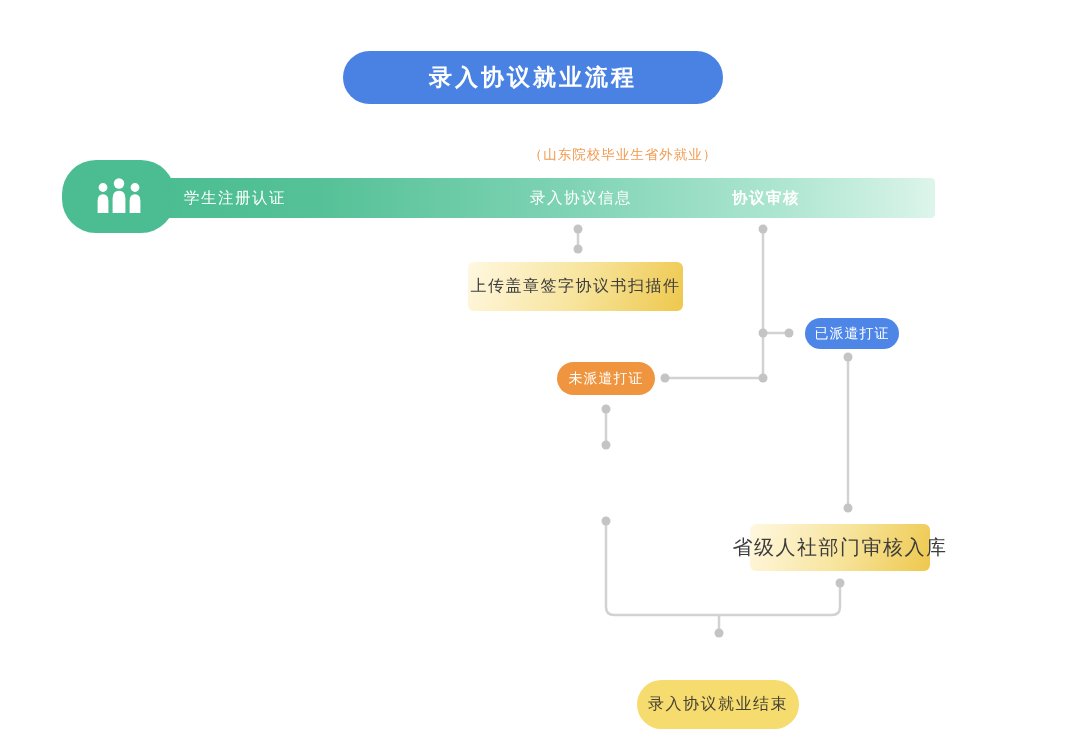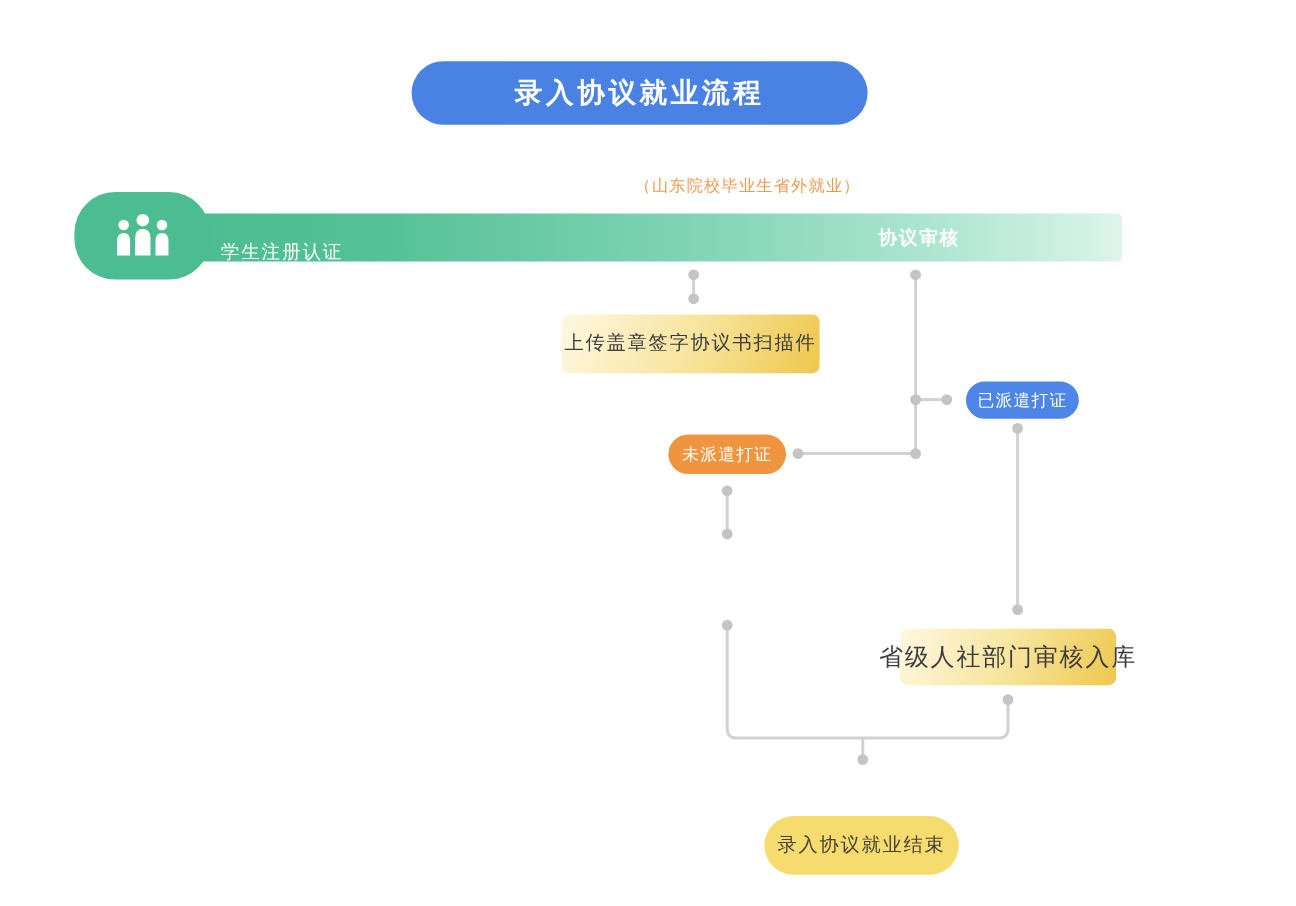--- a/index.html
+++ b/index.html
@@ -41,21 +41,21 @@
     left: 62px; top: 160px; width: 113px; height: 73px;
     background: var(--bar-green);
     border-radius: 34px;
     display: flex; align-items: center; justify-content: center;
   }
   .stage-label {
     top: 178px; height: 40px; transform: translateX(-50%);
     display: flex; align-items: center;
     color: #ffffff; font-size: 15.5px; letter-spacing: 1.5px; white-space: nowrap;
   }
-  .stage-label.s0 { left: 235px; margin-top: 12px; }
+  .stage-label.s0 { left: 235px; }
   .stage-label.s1 { left: 581px; }
   .stage-label.s2 { left: 766px; font-weight: bold; }
 
   
   .gold-box {
     background: linear-gradient(112deg, var(--gold-light) 0%, var(--gold-mid) 52%, var(--gold-deep) 100%);
     border-radius: 6px;
     display: flex; align-items: center; justify-content: center;
     color: var(--dark-text); letter-spacing: 1.5px; font-weight: 500; white-space: nowrap;
   }
@@ -128,20 +128,21 @@
         <circle cx="10" cy="12.5" r="4.4"></circle>
         <path d="M4.6,38 L4.6,26 Q4.6,19.2 10,19.2 Q15.4,19.2 15.4,26 L15.4,38 Z"></path>
         <circle cx="26" cy="8.5" r="5.2"></circle>
         <path d="M19.6,38 L19.6,23.5 Q19.6,15.8 26,15.8 Q32.4,15.8 32.4,23.5 L32.4,38 Z"></path>
         <circle cx="42" cy="12.5" r="4.4"></circle>
         <path d="M36.6,38 L36.6,26 Q36.6,19.2 42,19.2 Q47.4,19.2 47.4,26 L47.4,38 Z"></path>
       </g>
     </svg>
   </div>
   <div class="abs stage-label s0">学生注册认证</div>
+  <div class="abs stage-label s1">录入协议信息</div>
   <div class="abs stage-label s2">协议审核</div>
 
   <div class="abs gold-box box-upload">上传盖章签字协议书扫描件</div>
 
   <div class="abs status-pill pill-dispatched">已派遣打证</div>
 
   <div class="abs status-pill pill-not-dispatched">未派遣打证</div>
 
 
   <div class="abs gold-box box-provincial">省级人社部门审核入库</div>

